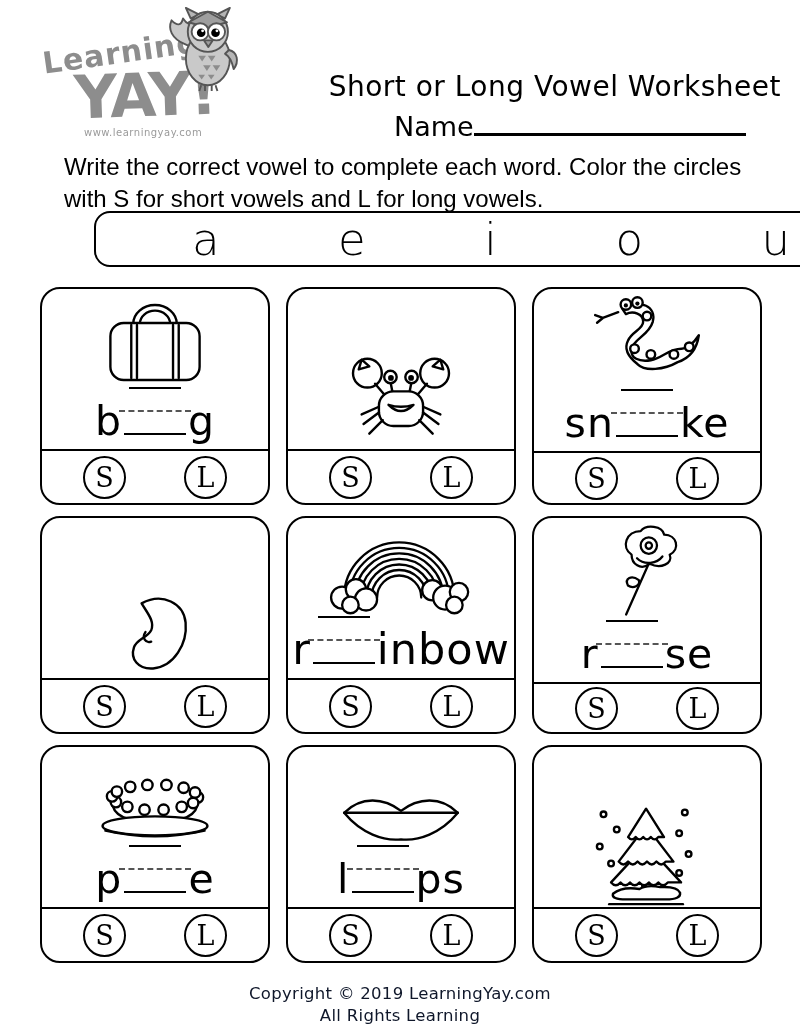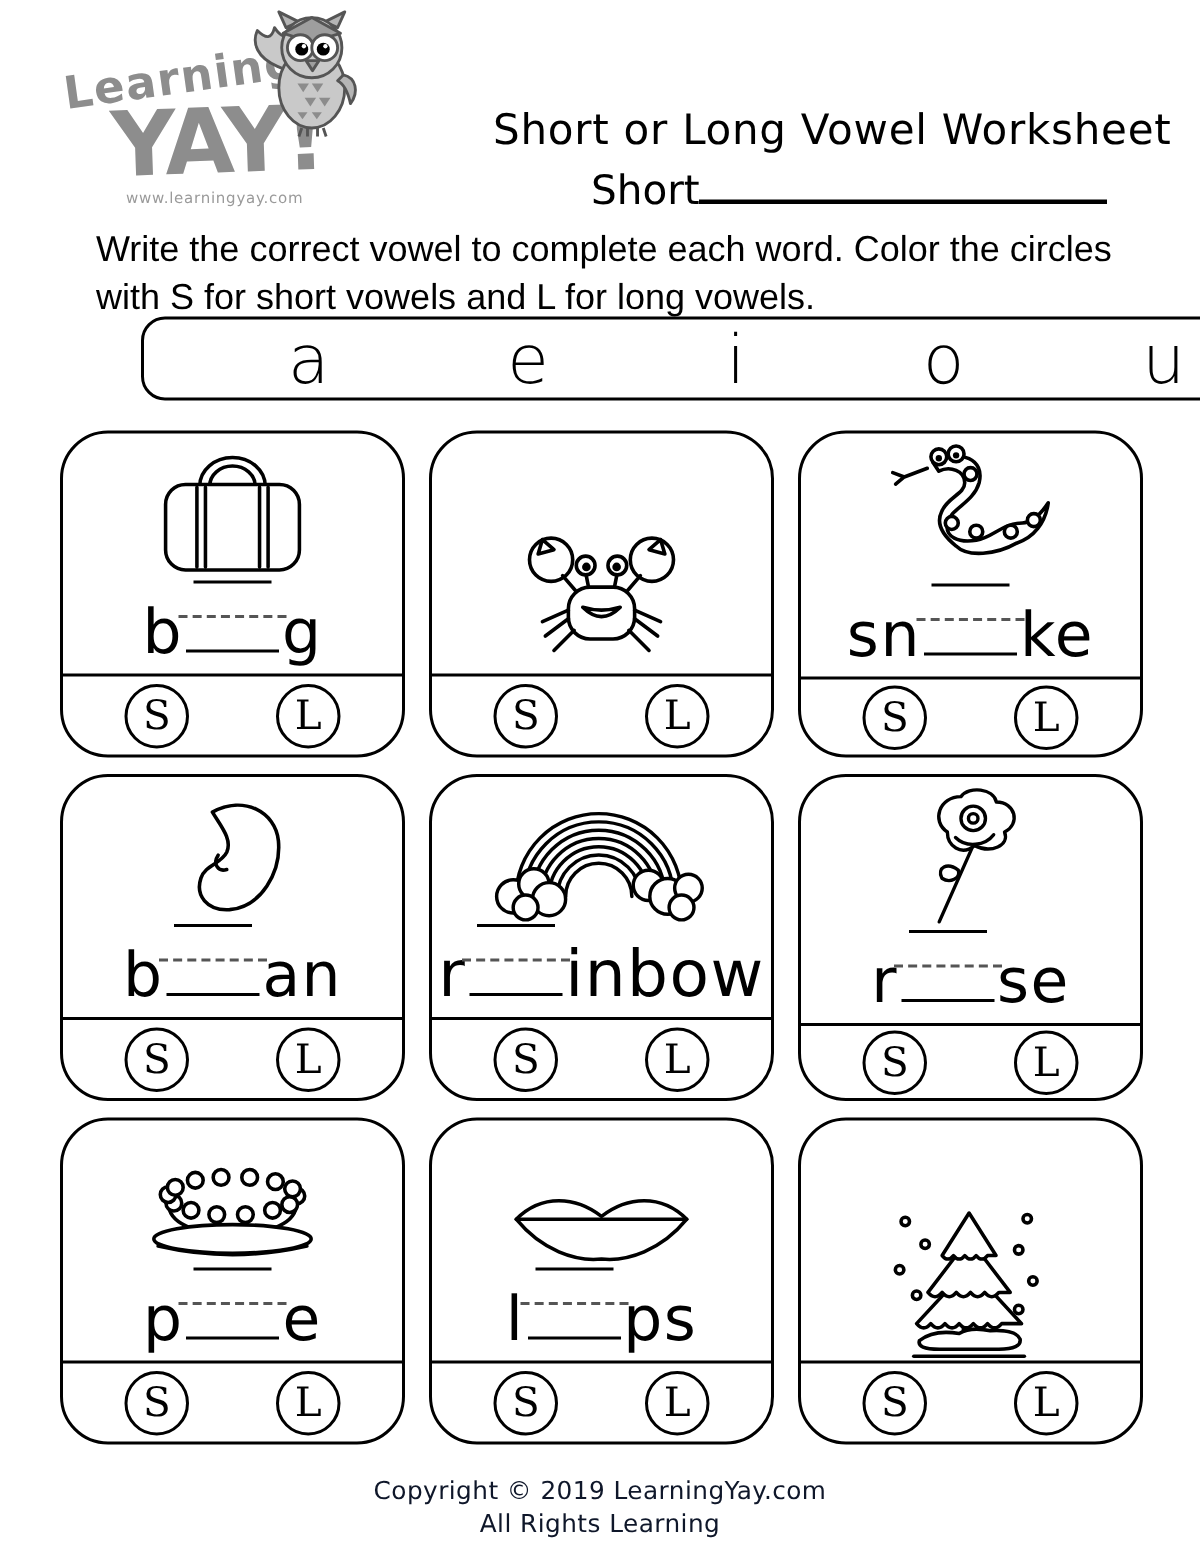--- a/index.html
+++ b/index.html
@@ -14,21 +14,21 @@
   .name-row{left:394px;top:103px;font-size:27px;}
   .name-line{display:inline-block;width:272px;height:30px;border-bottom:3px solid #000;vertical-align:baseline;}
   
   .instructions{left:64px;top:151px;width:705px;font-family:Liberation Sans, sans-serif;font-size:24px;line-height:1.32;}
   
   .vowel-box{left:94px;top:211px;width:598px;height:52px;border:2px solid #000;border-radius:16px;
     display:flex;align-items:center;justify-content:space-between;padding:0 96px;box-sizing:content-box;}
   .vowel-box .v{font-size:45px;font-weight:300;line-height:1;}
   
   .grid{left:40px;top:287px;width:722px;display:grid;grid-template-columns:repeat(3,230px);column-gap:16px;row-gap:11px;}
-  .card{height:218px;border:2.5px solid #000;border-radius:32px;display:flex;flex-direction:column;background:#fff;box-sizing:border-box;}
+  .card{height:218px;border:2.5px solid #000;border-radius:20px;display:flex;flex-direction:column;background:#fff;box-sizing:border-box;}
   .pic{flex:1;display:flex;align-items:flex-end;justify-content:center;overflow:visible;padding-top:4px;}
   .word{height:62px;line-height:56px;text-align:center;font-size:41px;letter-spacing:1px;white-space:nowrap;}
   .blank{display:inline-block;width:62px;height:46px;position:relative;margin:0 2px;vertical-align:baseline;border-bottom:2.5px solid #000;}
   .blank::before{content:"";position:absolute;top:0;left:5px;right:5px;border-top:2.5px solid #000;}
   .blank::after{content:"";position:absolute;left:-5px;right:-5px;bottom:21px;border-top:2px dashed #555;}
   .sl-row{height:52px;border-top:2.5px solid #000;display:flex;align-items:center;justify-content:space-around;padding:0 12px;}
   .circle{width:39px;height:39px;border:2.5px solid #000;border-radius:50%;display:flex;align-items:center;justify-content:center;
     font-family:"DejaVu Serif",serif;font-size:27px;line-height:1;background:#fff;}
   
   .footer{left:0;right:0;top:983px;text-align:center;color:#0f172a;font-size:16.5px;line-height:1.32;letter-spacing:0.3px;}
@@ -70,21 +70,21 @@
       <path d="M41,83 l-2,6 M45,83 l0,6 M52,83 l0,6 M56,83 l2,6" fill="none"></path>
     </g>
   </svg>
 </div>
 
 <div class="abs website">www.learningyay.com</div>
 
 <div class="abs title">Short or Long Vowel Worksheet</div>
 
 <div class="abs name-row">
-  <span>Short</span><span class="name-line"></span>
+  <span>Name</span><span class="name-line"></span>
 </div>
 
 <div class="abs instructions">
   <div>Write the correct vowel to complete each word. Color the circles</div>
   <div>with S for short vowels and L for long vowels.</div>
 </div>
 
 <div class="abs vowel-box">
   <span class="v">a</span>
   <span class="v">e</span>
@@ -158,21 +158,20 @@
     </div>
   </div>
 
   <div class="card">
     <div class="pic">
       <svg width="92" height="88" viewBox="0 0 96 92">
         <path class="fw" d="M34,14 C56,2 78,14 80,34 C82,56 68,80 46,82 C30,83 22,72 26,60 C29,51 40,50 44,42 C48,33 40,24 34,14 Z"></path>
         <path class="ln" d="M38,44 C34,50 38,56 44,54" stroke-width="2"></path>
       </svg>
     </div>
-    <div class="word"><span>b</span><span class="blank"></span><span>an</span></div>
     <div class="sl-row">
       <span class="circle">S</span>
       <span class="circle">L</span>
     </div>
   </div>
 
   <div class="card">
     <div class="pic">
       <svg width="158" height="92" viewBox="0 0 160 100">
         <g class="ln" stroke-width="2">

